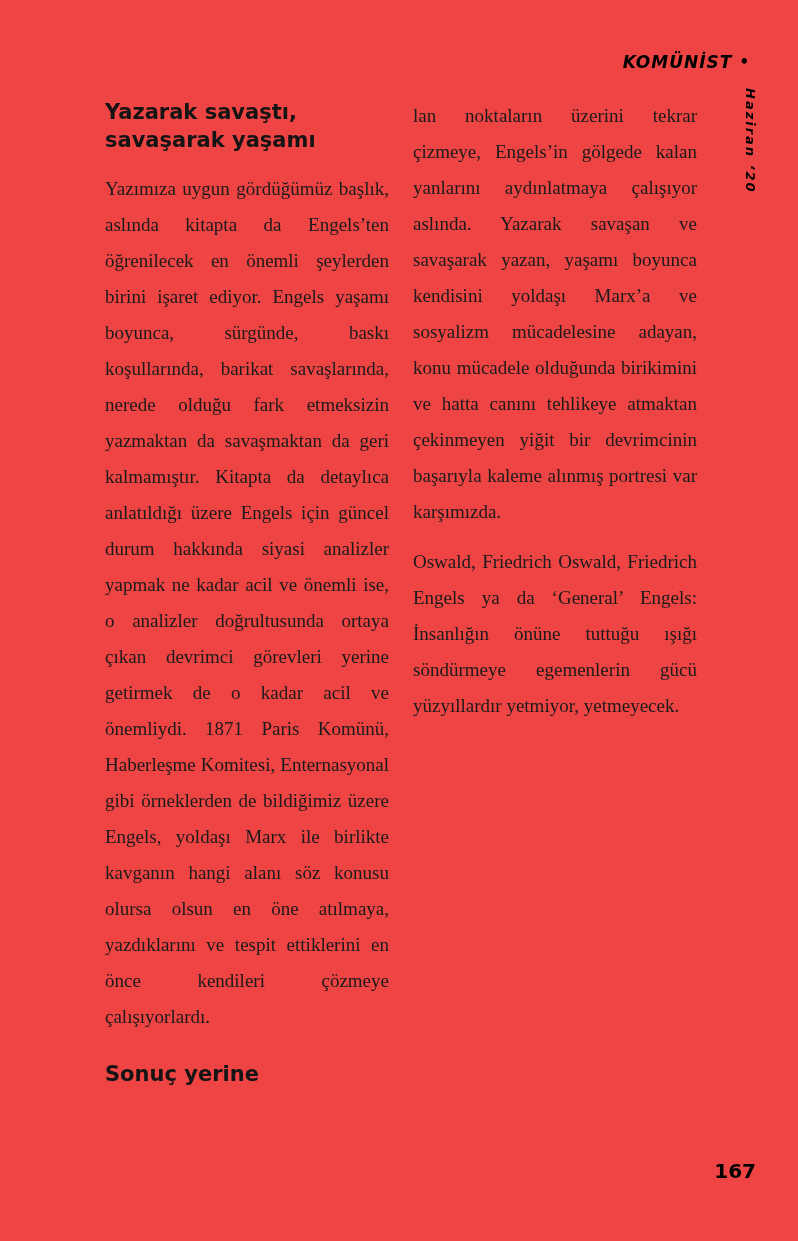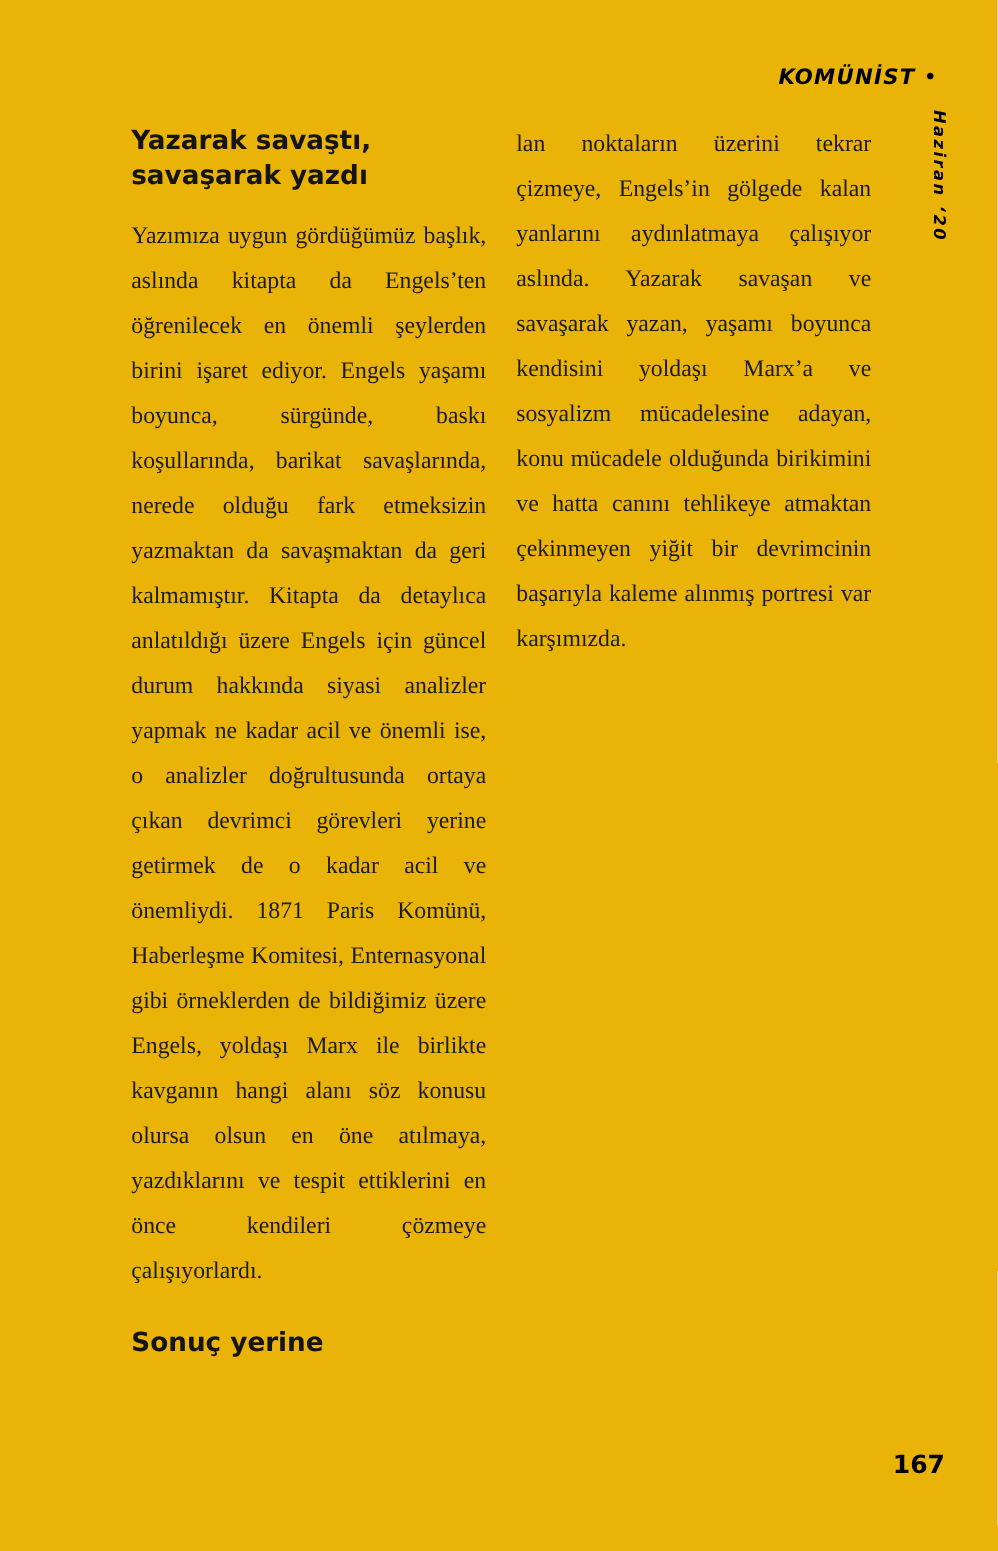--- a/index.html
+++ b/index.html
@@ -4,21 +4,21 @@
 <style>
   html, body {
     margin: 0;
     padding: 0;
     background: #e9e9e9;
   }
   .page {
     position: relative;
     width: 798px;
     height: 1241px;
-    background: #eab308;
+    background: #ef4444;
     overflow: hidden;
     margin: 0 auto;
     color: #1b1b1b;
   }
 
   
   .masthead {
     position: absolute;
     top: 52px;
     right: 48px;
@@ -108,27 +108,28 @@
   <div class="masthead">
     <span>KOMÜNİST</span><span class="bullet">•</span>
   </div>
 
   <div class="issue-vertical">Haziran ‘20</div>
 
   <div class="columns">
 
     <div class="col">
       <h2 class="article-heading"><span>Yazarak savaştı,</span><br>
-        <span>savaşarak yazdı</span>
+        <span>savaşarak yaşamı</span>
       </h2>
       <p class="body">Yazımıza uygun gördüğümüz başlık, aslında kitapta da Engels’ten öğrenilecek en önemli şeylerden birini işaret ediyor. Engels yaşamı boyunca, sürgünde, baskı koşullarında, barikat savaşlarında, nerede olduğu fark etmeksizin yazmaktan da savaşmaktan da geri kalmamıştır. Kitapta da detaylıca anlatıldığı üzere Engels için güncel durum hakkında siyasi analizler yapmak ne kadar acil ve önemli ise, o analizler doğrultusunda ortaya çıkan devrimci görevleri yerine getirmek de o kadar acil ve önemliydi. 1871 Paris Komünü, Haberleşme Komitesi, Enternasyonal gibi örneklerden de bildiğimiz üzere Engels, yoldaşı Marx ile birlikte kavganın hangi alanı söz konusu olursa olsun en öne atılmaya, yazdıklarını ve tespit ettiklerini en önce kendileri çözmeye çalışıyorlardı.</p>
       <h3 class="section-heading">Sonuç yerine</h3>
     </div>
 
     <div class="col">
       <p class="body">lan noktaların üzerini tekrar çizmeye, Engels’in gölgede kalan yanlarını aydınlatmaya çalışıyor aslında. Yazarak savaşan ve savaşarak yazan, yaşamı boyunca kendisini yoldaşı Marx’a ve sosyalizm mücadelesine adayan, konu mücadele olduğunda birikimini ve hatta canını tehlikeye atmaktan çekinmeyen yiğit bir devrimcinin başarıyla kaleme alınmış portresi var karşımızda.</p>
+      <p class="body">Oswald, Friedrich Oswald, Friedrich Engels ya da ‘General’ Engels: İnsanlığın önüne tuttuğu ışığı söndürmeye egemenlerin gücü yüzyıllardır yetmiyor, yetmeyecek.</p>
     </div>
 
   </div>
 
   <div class="page-number">167</div>
 
 </div>
 
 </body></html>

